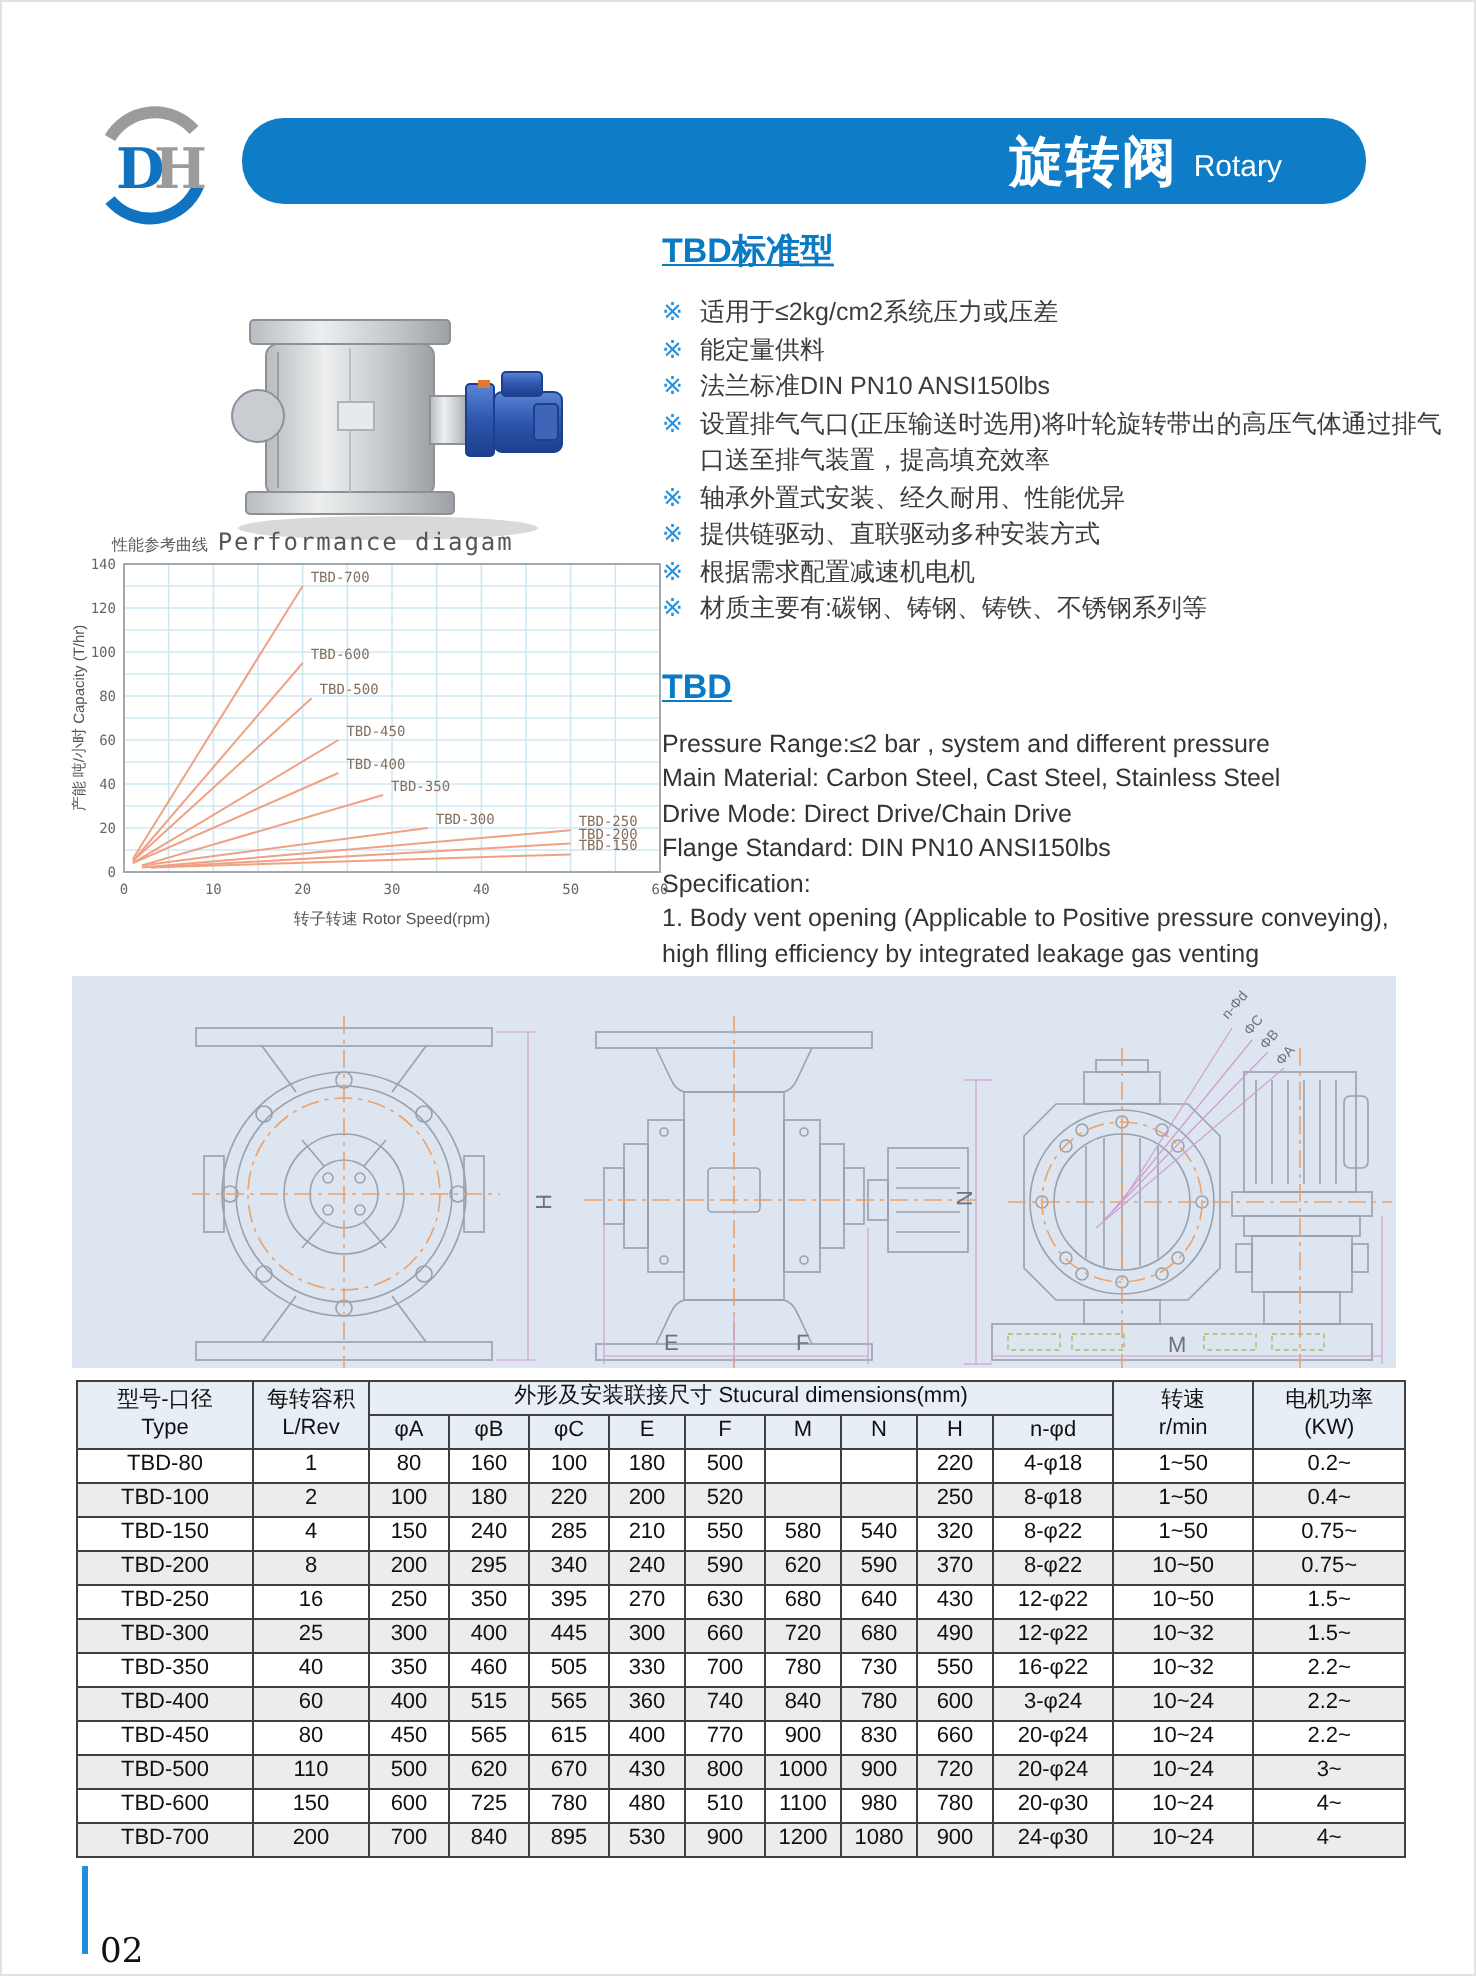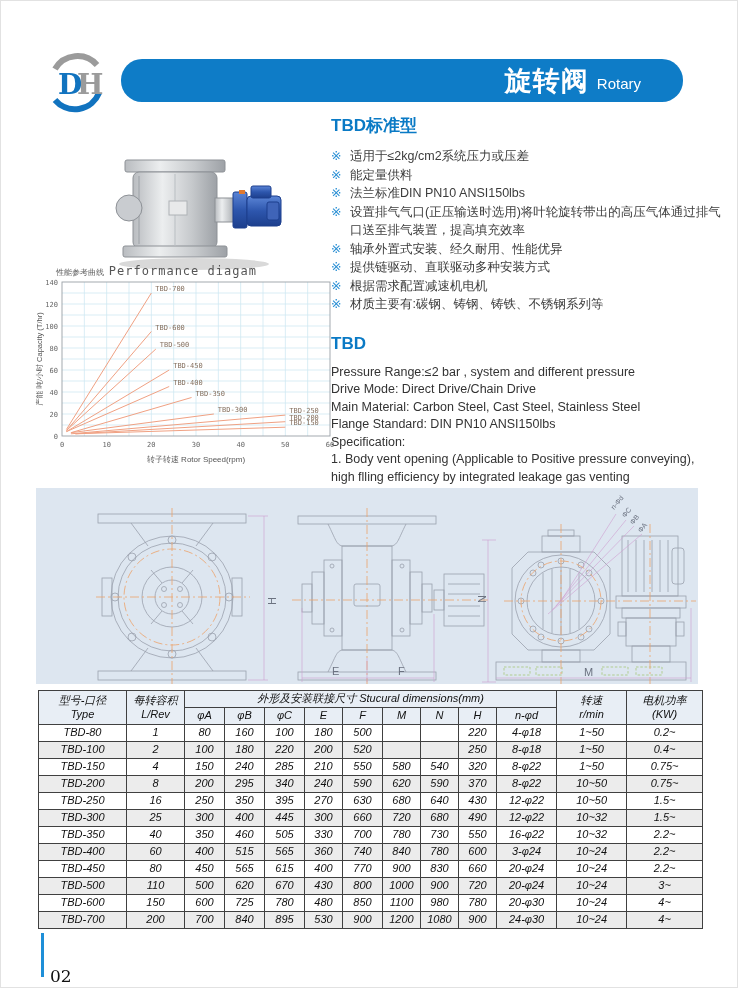--- a/index.html
+++ b/index.html
@@ -12,39 +12,39 @@
   #banner{position:absolute;left:120px;top:58px;width:562px;height:43px;background:#0e7cc7;border-radius:21px;
           display:flex;align-items:center;justify-content:flex-end;padding-right:42px;color:#fff;}
   #banner .cn{font-size:27px;font-weight:bold;letter-spacing:1px;}
   #banner .en{font-size:15px;margin-left:8px;margin-top:6px;}
 
   
   #photo{position:absolute;left:98px;top:145px;width:200px;height:130px;}
 
   
   #rightcol{position:absolute;left:330px;top:113px;width:396px;}
-  .h-blue{color:#0a7ac5;font-weight:bold;font-size:17px;margin:0 0 10px 0;}
+  .h-blue{color:#0a7ac5;font-weight:bold;font-size:17px;margin:0 0 10px 0;text-decoration:underline;}
   .bullet{display:flex;font-size:12.5px;color:#3c3c3c;line-height:1.48;}
   .bullet .marker{color:#2a8fd4;width:19px;flex:none;}
   .bullet .txt{flex:1;}
   #specs-block{margin-top:20px;}
   .spec-line{font-size:12.5px;color:#333;line-height:1.4;}
 
   
   #chart{position:absolute;left:33px;top:263px;width:304px;}
   .chart-title{font-size:8px;color:#5a5a5a;font-family:"DejaVu Sans Mono",monospace;padding-left:22px;}
   .chart-title .en{font-size:12px;letter-spacing:1px;color:#555;text-align:center;}
   .chart-sub{font-size:7.5px;color:#5a5a5a;font-family:"DejaVu Sans Mono",monospace;padding-left:22px;margin-top:2px;}
 
   
   #drawings{position:absolute;left:35px;top:487px;width:662px;height:196px;background:#dde6f0;}
 
   
   #spec-table{position:absolute;left:37px;top:689px;width:664px;border-collapse:collapse;table-layout:fixed;
-              font-size:11px;color:#111;font-style:italic;}
+              font-size:11px;color:#111;}
   #spec-table th,#spec-table td{border:1px solid #404040;text-align:center;padding:0;height:17px;line-height:1.25;
               overflow:hidden;white-space:nowrap;font-weight:normal;}
   #spec-table thead th{background:#e8eef5;}
   #spec-table tr.alt td{background:#ececec;}
 
   
   #footer-bar{position:absolute;left:40px;top:932px;width:3px;height:44px;background:#1e8fd8;}
   #page-num{position:absolute;left:49px;top:937px;font-family:"DejaVu Serif",serif;font-weight:normal;font-size:17px;color:#111;margin-top:28px;}
 </style>
 </head>
@@ -131,22 +131,22 @@
         </div>
         <div class="bullet">
           <span class="marker">※</span>
           <span class="txt">材质主要有:碳钢、铸钢、铸铁、不锈钢系列等</span>
         </div>
       </div>
     <div id="specs-block">
       <div class="h-blue">TBD</div>
       <div id="spec-lines">
           <div class="spec-line">Pressure Range:≤2 bar , system and different pressure</div>
+          <div class="spec-line">Main Material: Carbon Steel, Cast Steel, Stainless Steel</div>
           <div class="spec-line">Drive Mode: Direct Drive/Chain Drive</div>
-          <div class="spec-line">Main Material: Carbon Steel, Cast Steel, Stainless Steel</div>
           <div class="spec-line">Flange Standard: DIN PN10 ANSI150lbs</div>
           <div class="spec-line">Specification:</div>
           <div class="spec-line">1. Body vent opening (Applicable to Positive pressure conveying),</div>
           <div class="spec-line">high flling efficiency by integrated leakage gas venting</div>
           <div class="spec-line">full of material</div>
           <div class="spec-line">3. Outboard Bearing, longlife and Excellent performance</div>
         </div>
     </div>
   </div>
 
@@ -567,21 +567,21 @@
           <td>10~24</td>
           <td>3~</td>
         </tr>
         <tr>
           <td>TBD-600</td>
           <td>150</td>
           <td>600</td>
           <td>725</td>
           <td>780</td>
           <td>480</td>
-          <td>850</td>
+          <td>510</td>
           <td>1100</td>
           <td>980</td>
           <td>780</td>
           <td>20-φ30</td>
           <td>10~24</td>
           <td>4~</td>
         </tr>
         <tr class="alt">
           <td>TBD-700</td>
           <td>200</td>

